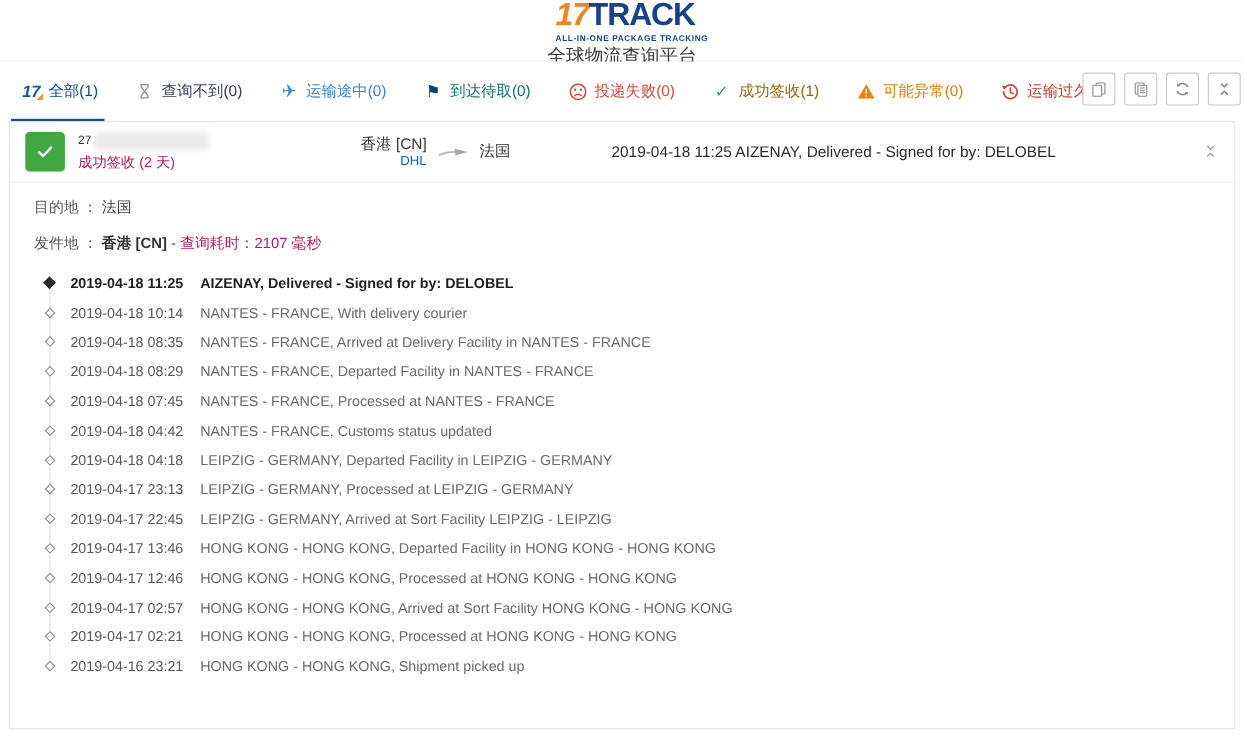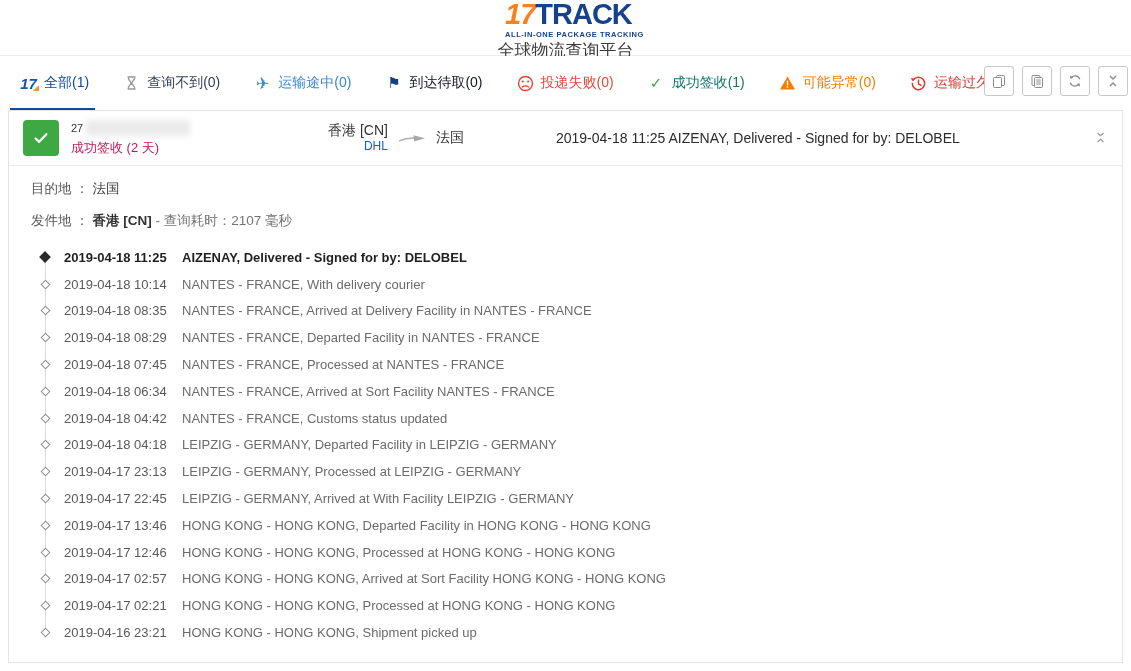--- a/index.html
+++ b/index.html
@@ -56,21 +56,21 @@
   .route-dest { font-size:14px; color:#333; }
   .latest-event { font-size:14px; color:#2b2b2b; margin-left:92px; }
   .card-collapse { position:absolute; right:16px; top:20px; cursor:pointer; }
 
   
   .detail-rows { padding:14px 0 0 22px; }
   .detail-row { font-size:13.5px; margin-bottom:14px; }
   .detail-label { color:#595959;text-align:right; }
   .detail-value { color:#404040; }
   .detail-value-bold { color:#333; font-weight:700; }
-  .detail-extra { color:#737373; }
+  .detail-extra { color:#be185d; }
 
   
   .timeline { position:relative; margin-top:4px; }
   .timeline::before { content:""; position:absolute; left:35.5px; top:13px; bottom:13px;
     width:1px; background:#dcdcdc; }
   .trow { height:26.8px; display:flex; align-items:center; padding-left:30px; position:relative; }
   .dotwrap { width:12px; display:flex; justify-content:center; z-index:1; }
   .dot { width:7px; height:7px; border:1px solid #8f8f8f; background:#fff; transform:rotate(45deg); }
   .trow.current .dot { width:8px; height:8px; background:#2b2b2b; border-color:#2b2b2b; }
   .ttime { width:112px; margin-left:13px; font-size:13px; color:#595959; }
@@ -108,36 +108,36 @@
           </svg>
       </span>
       <span style="color: rgb(51, 63, 84);">查询不到(0)</span>
     </div>
     <div class="tab">
       <span class="tab-icon glyph-plane">✈</span>
       <span style="color: rgb(58, 135, 212);">运输途中(0)</span>
     </div>
     <div class="tab">
       <span class="tab-icon glyph-flag">⚑</span>
-      <span style="color: #0f172a;">到达待取(0)</span>
+      <span style="color: #0f766e;">到达待取(0)</span>
     </div>
     <div class="tab">
       <span class="tab-icon">
         <svg width="17" height="17" viewBox="0 0 17 17">
             <circle cx="8.5" cy="8.5" r="7" stroke="#e0442e" stroke-width="1.4" fill="none"></circle>
             <circle cx="5.8" cy="6.5" r="1.1" fill="#e0442e"></circle>
             <circle cx="11.2" cy="6.5" r="1.1" fill="#e0442e"></circle>
             <path d="M5.3 12 Q8.5 9.6 11.7 12" stroke="#e0442e" stroke-width="1.3" fill="none" stroke-linecap="round"></path>
           </svg>
       </span>
       <span style="color: rgb(224, 74, 58);">投递失败(0)</span>
     </div>
     <div class="tab">
       <span class="tab-icon glyph-check">✓</span>
-      <span style="color: #0f766e;">成功签收(1)</span>
+      <span style="color: #a16207;">成功签收(1)</span>
     </div>
     <div class="tab">
       <span class="tab-icon">
         <svg width="17" height="16" viewBox="0 0 17 16">
             <path d="M8.5 1.5 L16 14.5 H1 Z" fill="#f57c00"></path>
             <rect x="7.8" y="5.6" width="1.4" height="4.6" fill="#fff"></rect>
             <rect x="7.8" y="11.3" width="1.4" height="1.5" fill="#fff"></rect>
           </svg>
       </span>
       <span style="color: rgb(239, 125, 0);">可能异常(0)</span>
@@ -277,27 +277,20 @@
 
   <div class="trow">
     <span class="dotwrap">
           <span class="dot"></span>
         </span>
     <span class="ttime">2019-04-18 07:45</span>
     <span class="tdesc">NANTES - FRANCE, Processed at NANTES - FRANCE</span>
   </div>
 
 
-  <div class="trow">
-    <span class="dotwrap">
-          <span class="dot"></span>
-        </span>
-    <span class="ttime">2019-04-18 06:34</span>
-    <span class="tdesc">NANTES - FRANCE, Arrived at Sort Facility NANTES - FRANCE</span>
-  </div>
 
   <div class="trow">
     <span class="dotwrap">
           <span class="dot"></span>
         </span>
     <span class="ttime">2019-04-18 04:42</span>
     <span class="tdesc">NANTES - FRANCE, Customs status updated</span>
   </div>
 
   <div class="trow">
@@ -314,21 +307,21 @@
         </span>
     <span class="ttime">2019-04-17 23:13</span>
     <span class="tdesc">LEIPZIG - GERMANY, Processed at LEIPZIG - GERMANY</span>
   </div>
 
   <div class="trow">
     <span class="dotwrap">
           <span class="dot"></span>
         </span>
     <span class="ttime">2019-04-17 22:45</span>
-    <span class="tdesc">LEIPZIG - GERMANY, Arrived at With Facility LEIPZIG - GERMANY</span>
+    <span class="tdesc">LEIPZIG - GERMANY, Arrived at Sort Facility LEIPZIG - LEIPZIG</span>
   </div>
 
   <div class="trow">
     <span class="dotwrap">
           <span class="dot"></span>
         </span>
     <span class="ttime">2019-04-17 13:46</span>
     <span class="tdesc">HONG KONG - HONG KONG, Departed Facility in HONG KONG - HONG KONG</span>
   </div>
 

